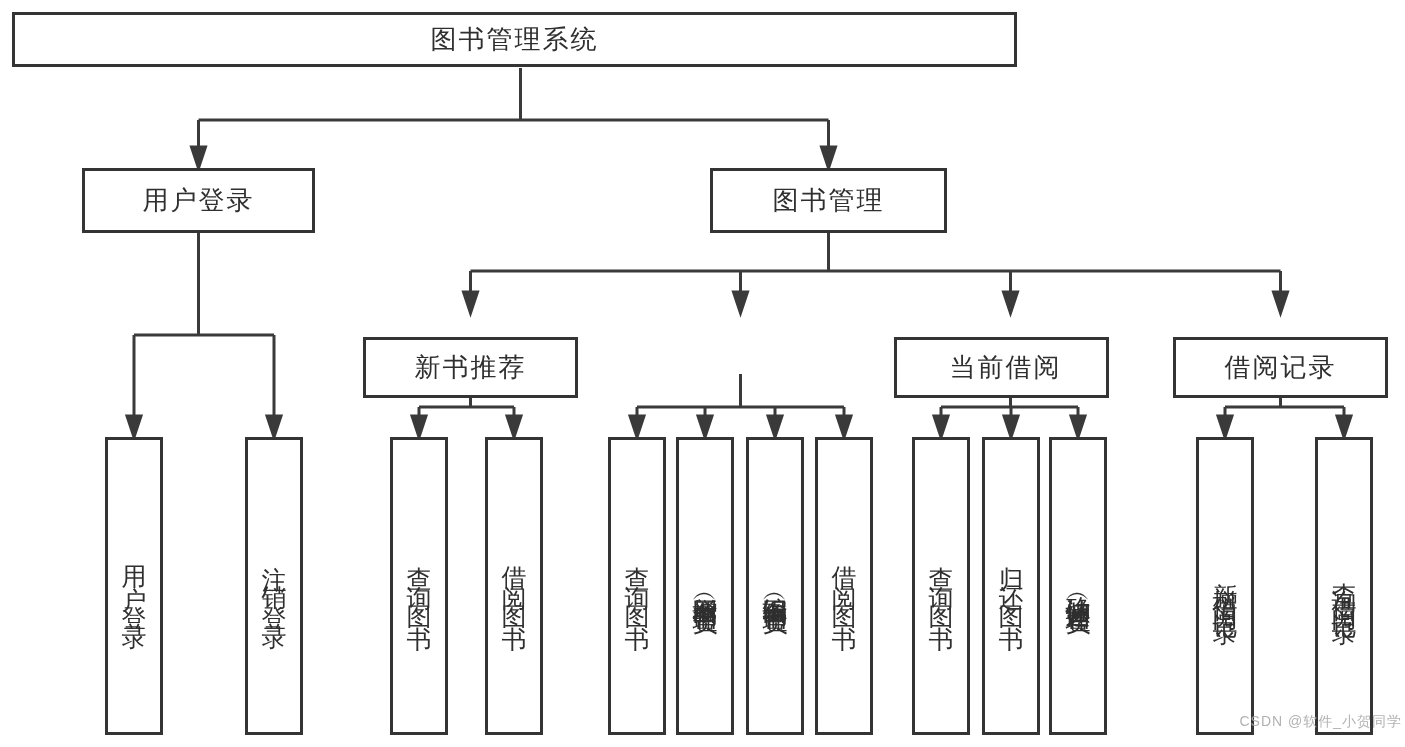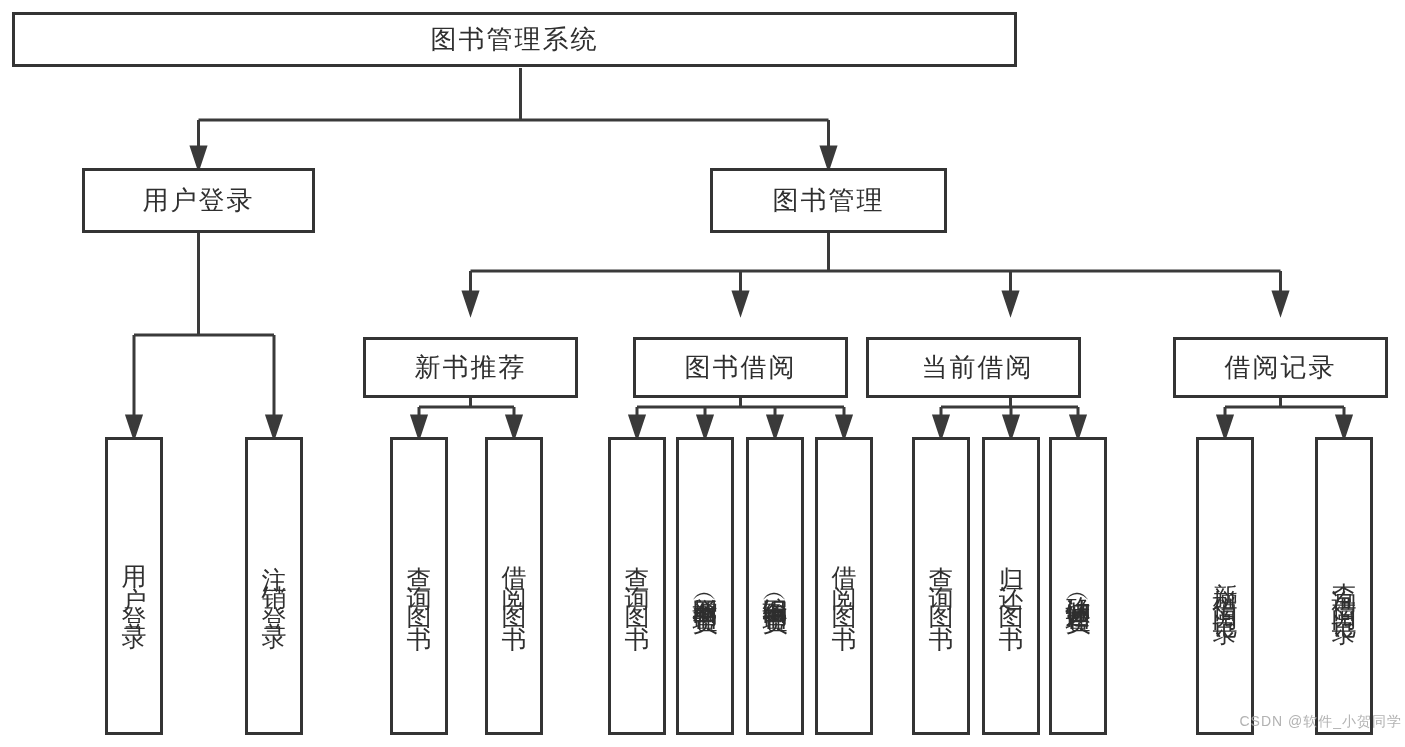--- a/index.html
+++ b/index.html
@@ -36,21 +36,21 @@
     font-size: 26px;
     letter-spacing: 2px;
     white-space: nowrap;
   }
   .root-box  { left: 12px;  top: 12px;  width: 1005px; height: 55px; }
   .l2-a      { left: 82px;  top: 168px; width: 233px;  height: 65px; }
   .l2-b      { left: 710px; top: 168px; width: 237px;  height: 65px; align-items: center; }
   .l3        { top: 313px;  width: 215px; height: 61px; margin-top: 24px; }
   .l3-1 { left: 363px; }
   .l3-2 { left: 633px; }
-  .l3-3 { left: 866px; padding-left: 8px; }
+  .l3-3 { left: 894px; padding-left: 8px; }
   .l3-4 { left: 1173px; }
   .leaf {
     top: 437px;
     width: 58px;
     height: 298px;
   }
   .leaf span {
     writing-mode: vertical-rl;
     text-orientation: mixed;
     font-size: 25px;
@@ -119,23 +119,20 @@
   <div class="box hbox l2-a">
     <span>用户登录</span>
   </div>
   <div class="box hbox l2-b">
     <span>图书管理</span>
   </div>
 
   <div class="box hbox l3 l3-1">
     <span>新书推荐</span>
   </div>
-  <div class="box hbox l3 l3-2">
-    <span>图书借阅</span>
-  </div>
   <div class="box hbox l3 l3-3">
     <span>当前借阅</span>
   </div>
   <div class="box hbox l3 l3-4">
     <span>借阅记录</span>
   </div>
 
   <div class="box leaf short lf-1">
     <span>用户登录</span>
   </div>

